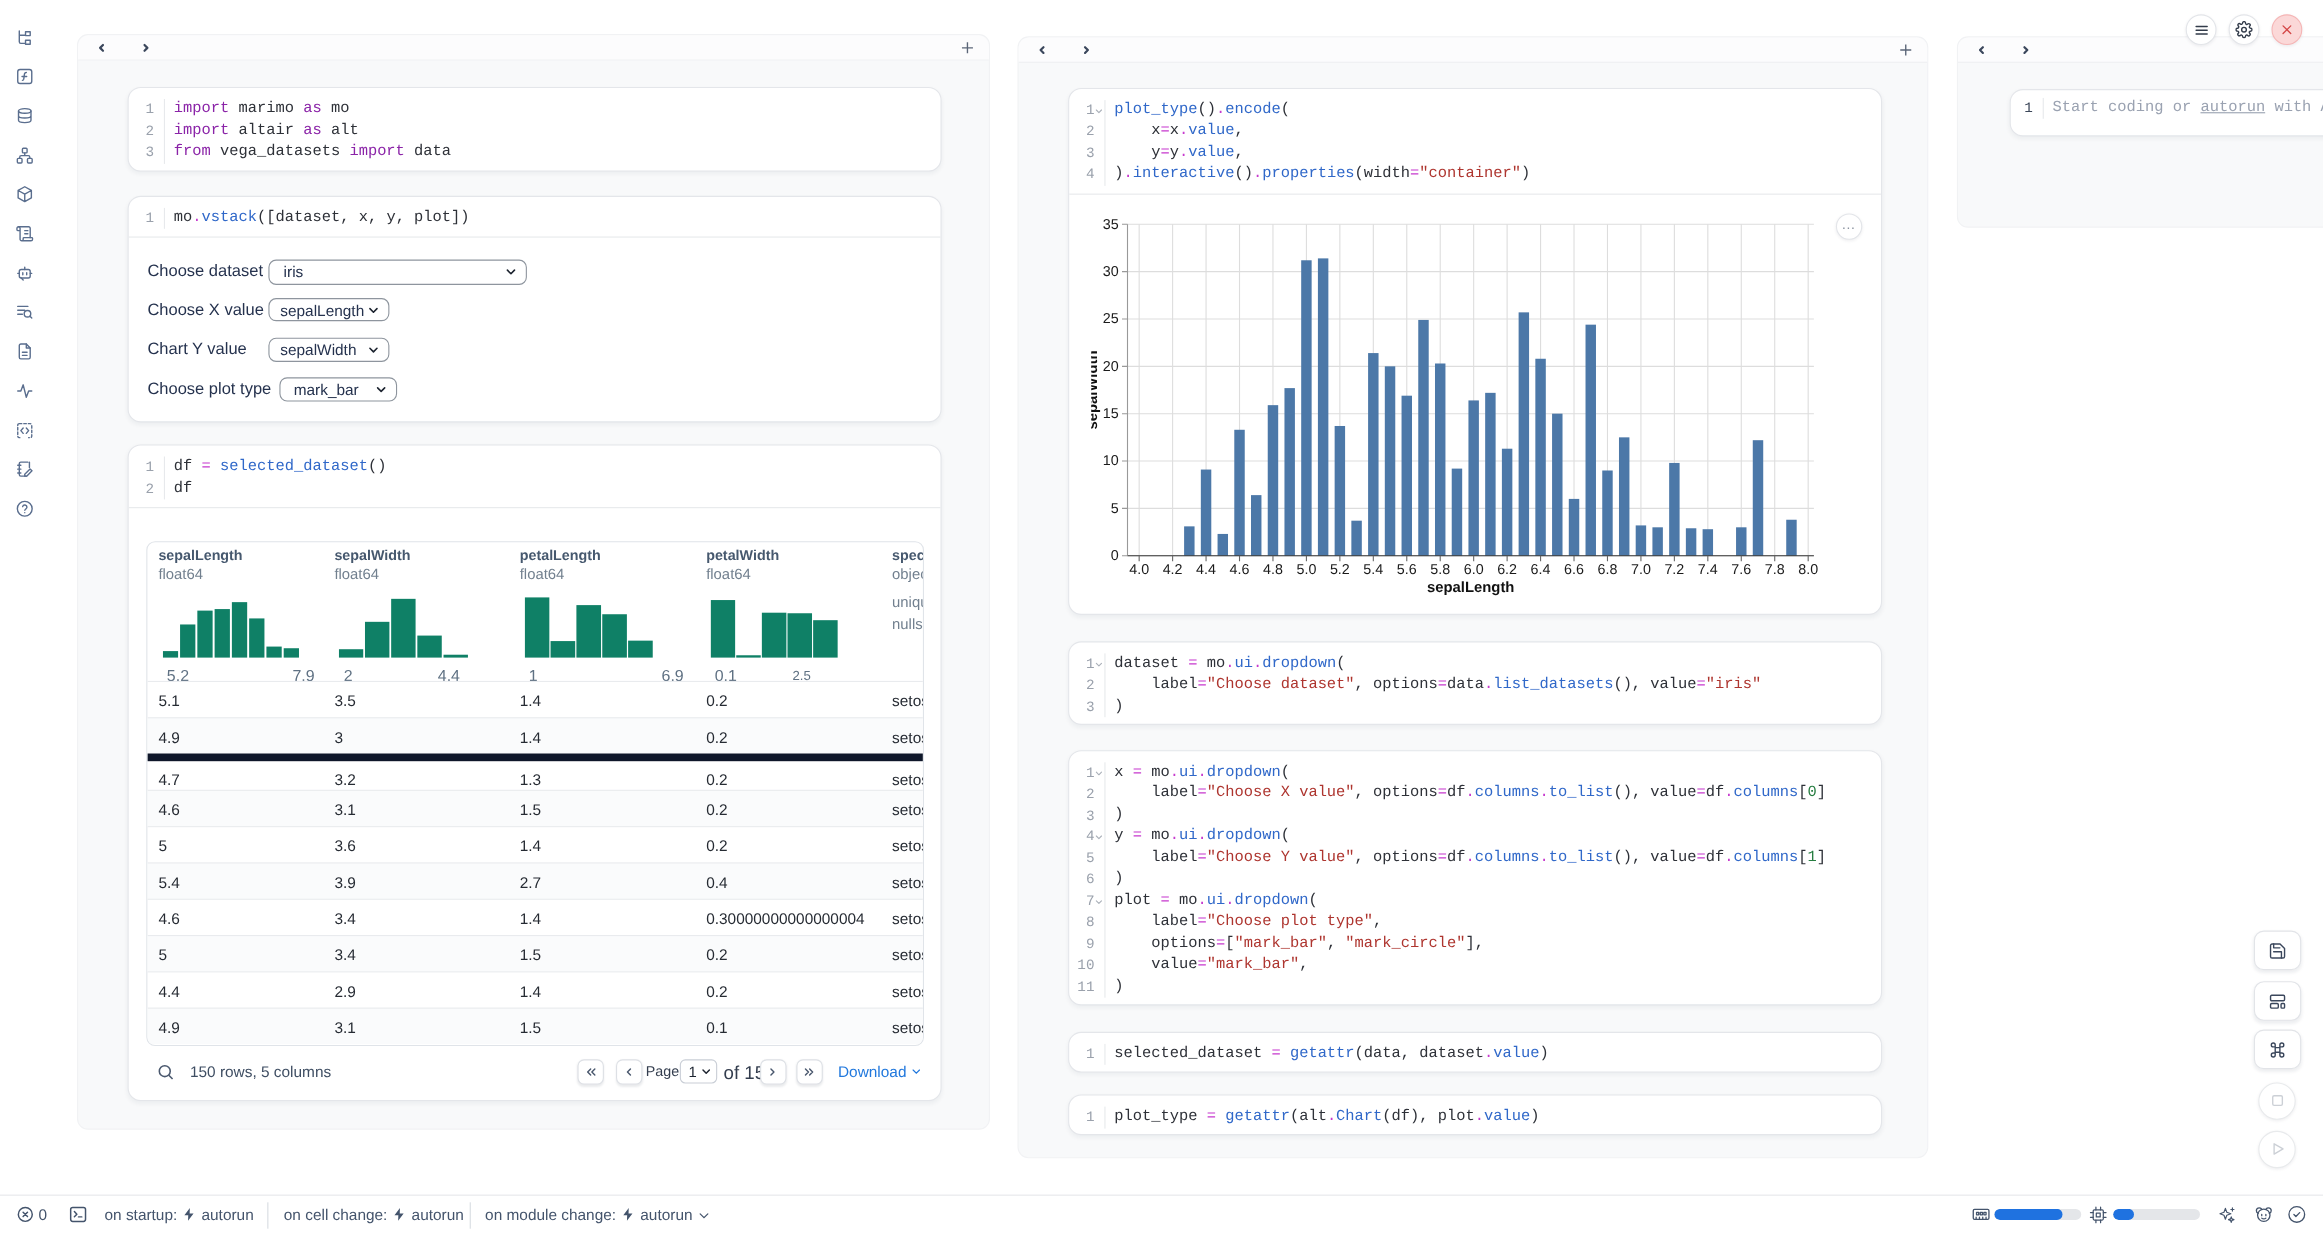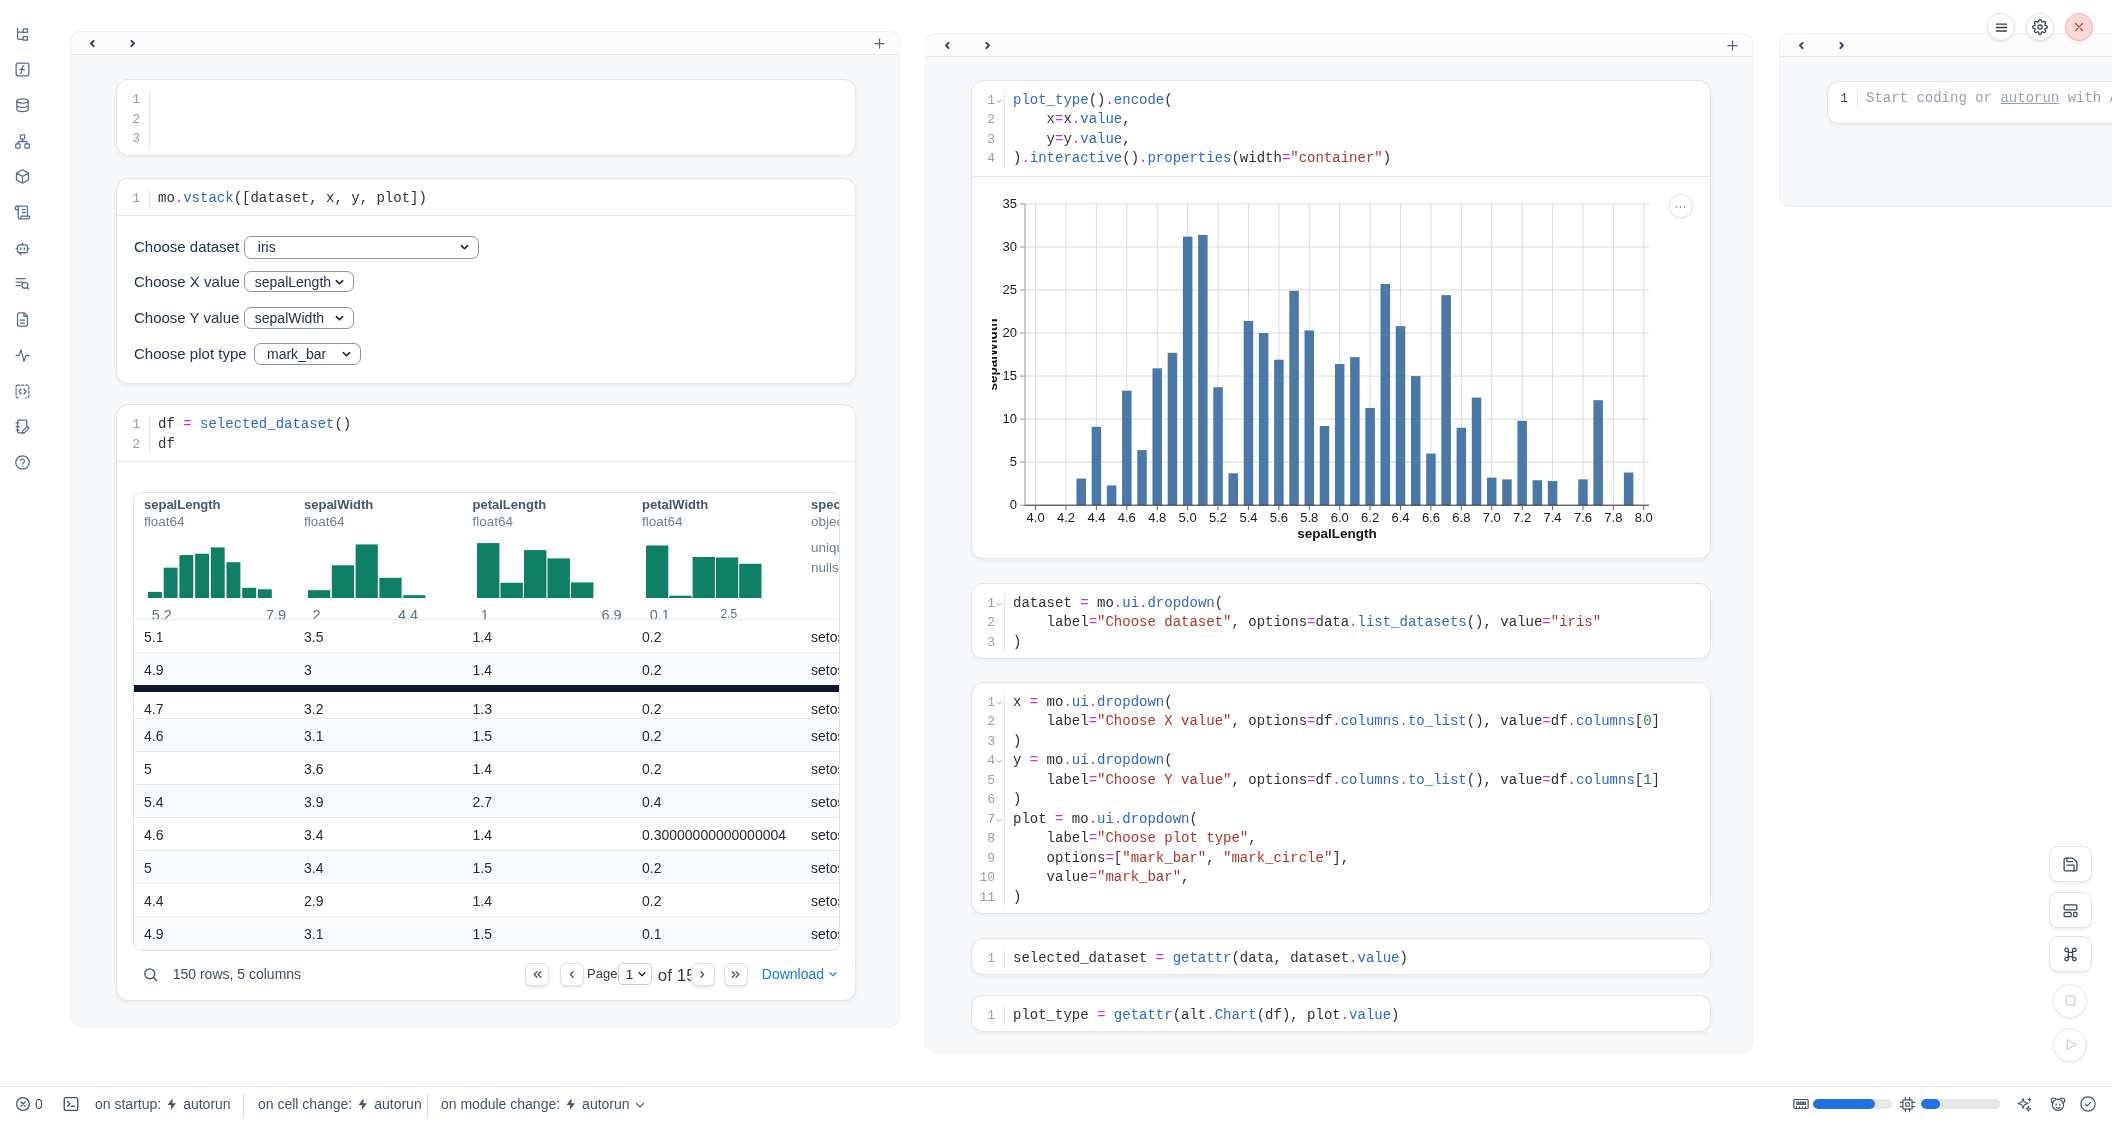--- a/index.html
+++ b/index.html
@@ -97,20 +97,21 @@
         <path d="M12 4v16M4 12h16"></path>
       </svg>
     </div>
 <div class="cell" style="left:45px;top:47px;width:740px;height:77px">
 <div class="code" style="">
         <div class="gut" style="width:33px">
           <div style="position:relative">1</div>
           <div style="position:relative">2</div>
           <div style="position:relative">3</div>
         </div>
+        <div class="src"><div><span class="k">import</span> marimo <span class="k">as</span> mo</div><div><span class="k">import</span> altair <span class="k">as</span> alt</div><div><span class="k">from</span> vega_datasets <span class="k">import</span> data</div></div>
       </div>
 </div>
 <div class="cell" style="left:45px;top:145.5px;width:740px;height:206px">
 <div class="code divb" style="border-bottom:1px solid #e7e9ec;">
         <div class="gut" style="width:33px">
           <div style="position:relative">1</div>
         </div>
         <div class="src"><div>mo<span class="o">.</span><span class="b">vstack</span>([dataset, x, y, plot])</div></div>
       </div>
 <div class="lbl" style="left:17px;top:59.900000000000006px">Choose dataset</div>
@@ -118,21 +119,21 @@
           <svg width="11" height="11" viewBox="0 0 24 24" fill="none" stroke="#1d2430" stroke-width="3.2" stroke-linecap="round" stroke-linejoin="round">
             <path d="M5 9l7 7 7-7"></path>
           </svg>
         </span></div>
 <div class="lbl" style="left:17px;top:94.19999999999999px">Choose X value</div>
 <div class="sel" style="left:126.80000000000001px;top:92.44999999999999px;width:110.5px;height:21.5px;padding-left:10px">sepalLength<span class="selchev">
           <svg width="11" height="11" viewBox="0 0 24 24" fill="none" stroke="#1d2430" stroke-width="3.2" stroke-linecap="round" stroke-linejoin="round">
             <path d="M5 9l7 7 7-7"></path>
           </svg>
         </span></div>
-<div class="lbl" style="left:17px;top:130.3px">Choose Y value</div>
+<div class="lbl" style="left:17px;top:130.3px">Chart Y value</div>
 <div class="sel" style="left:126.80000000000001px;top:128.55px;width:110.5px;height:21.5px;padding-left:10px">sepalWidth<span class="selchev">
           <svg width="11" height="11" viewBox="0 0 24 24" fill="none" stroke="#1d2430" stroke-width="3.2" stroke-linecap="round" stroke-linejoin="round">
             <path d="M5 9l7 7 7-7"></path>
           </svg>
         </span></div>
 <div class="lbl" style="left:17px;top:166.7px">Choose plot type</div>
 <div class="sel" style="left:137.0px;top:164.45px;width:107.0px;height:22.5px;padding-left:12px">mark_bar<span class="selchev">
           <svg width="11" height="11" viewBox="0 0 24 24" fill="none" stroke="#1d2430" stroke-width="3.2" stroke-linecap="round" stroke-linejoin="round">
             <path d="M5 9l7 7 7-7"></path>
           </svg>

